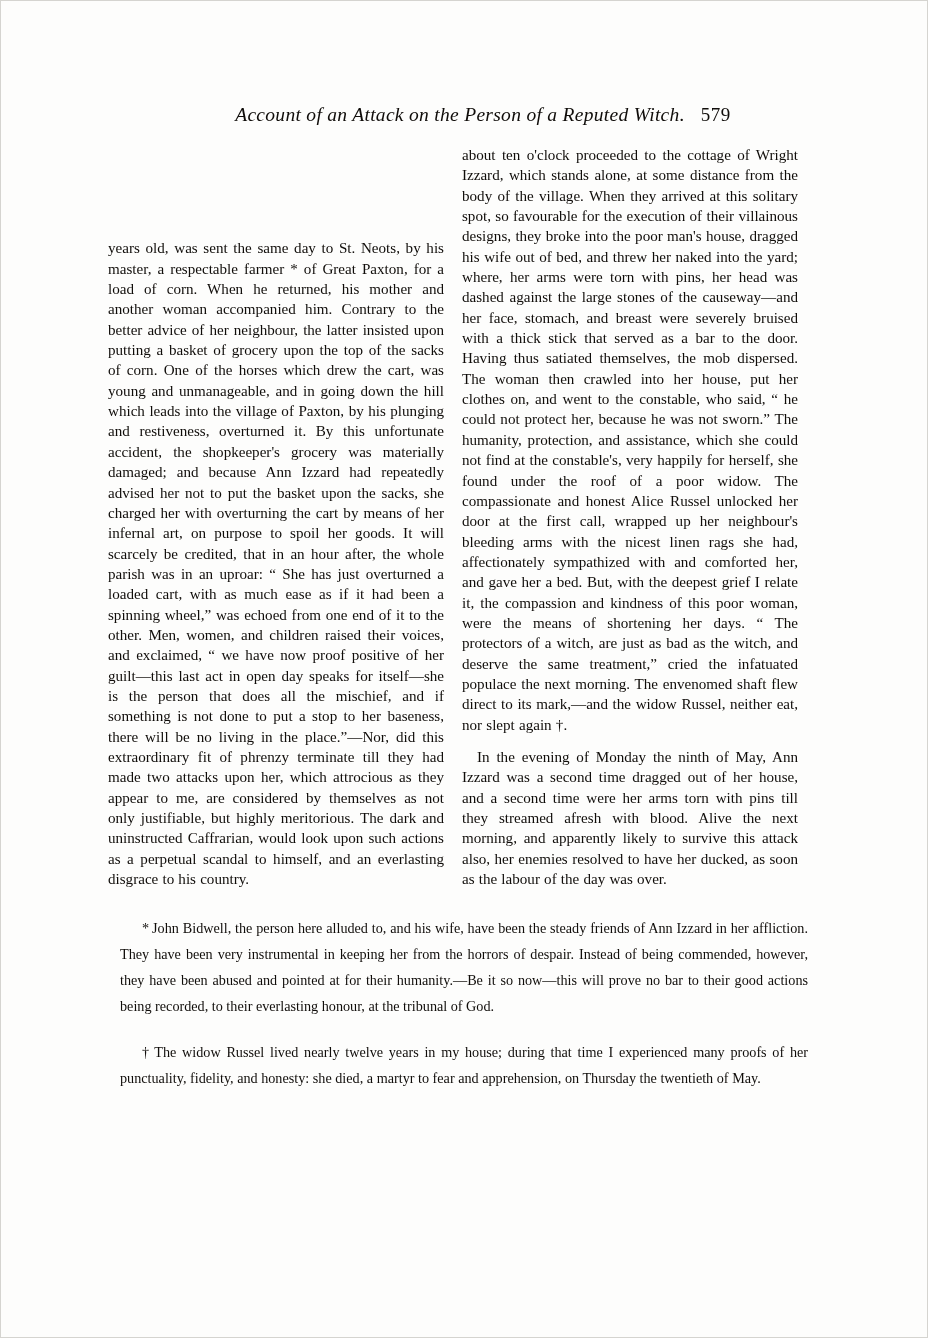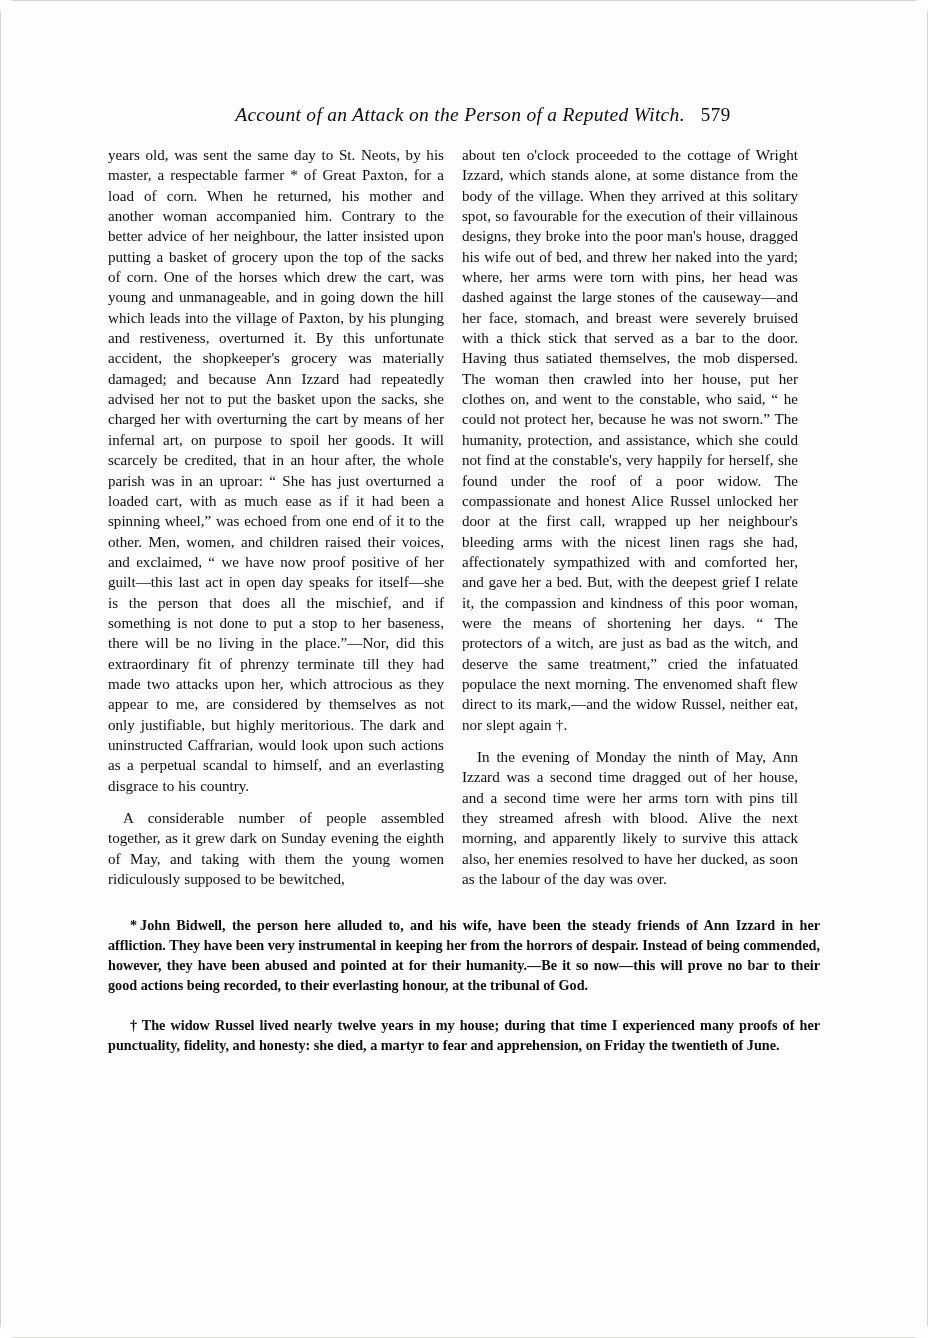--- a/index.html
+++ b/index.html
@@ -12,21 +12,20 @@
     font-family: "Liberation Serif", "DejaVu Serif", serif;
     color: #100d0a;
   }
   #page {
     position: relative;
     width: 928px;
     height: 1338px;
     margin: 0 auto;
     background: #fdfdfc;
     overflow: hidden;
-    border-radius: 15px;
   }
   
   #page::before {
     content: "";
     position: absolute;
     inset: 0;
     pointer-events: none;
     box-shadow: inset 0 0 0 1px rgba(180,178,172,0.55);
   }
 
@@ -81,25 +80,24 @@
   .col p.indent { text-indent: 15px; }
   .col p + p { margin-top: 12px; }
 
   
   .footnotes {
     margin-top: 26px;
     width: 712px;
   }
   .footnote {
     font-size: 14.2px;
-    line-height: 20px;
+    line-height: 26px;
     text-align: justify;
     text-align-last: left;
-    margin: 0;
-    font-weight: bold;
+    margin: 12px;
   }
   .footnote.first { text-indent: 22px; }
   .footnote.second {
     text-indent: 22px;
     margin-top: 20px;
   }
   .fn-mark {
     font-size: 14.2px;
     padding-right: 3px;
   }
@@ -112,30 +110,29 @@
 
     <div class="running-head">
       <span class="head-title">Account of an Attack on the Person of a Reputed Witch.</span>
       <span class="folio">579</span>
     </div>
 
     <div class="columns">
 
       <div class="col">
         <p>years old, was sent the same day to St. Neots, by his master, a respectable farmer * of Great Paxton, for a load of corn. When he returned, his mother and another woman accompanied him. Contrary to the better advice of her neighbour, the latter insisted upon putting a basket of grocery upon the top of the sacks of corn. One of the horses which drew the cart, was young and unmanageable, and in going down the hill which leads into the village of Paxton, by his plunging and restiveness, overturned it. By this unfortunate accident, the shopkeeper's grocery was materially damaged; and because Ann Izzard had repeatedly advised her not to put the basket upon the sacks, she charged her with overturning the cart by means of her infernal art, on purpose to spoil her goods. It will scarcely be credited, that in an hour after, the whole parish was in an uproar: “ She has just overturned a loaded cart, with as much ease as if it had been a spinning wheel,” was echoed from one end of it to the other. Men, women, and children raised their voices, and exclaimed, “ we have now proof positive of her guilt—this last act in open day speaks for itself—she is the person that does all the mischief, and if something is not done to put a stop to her baseness, there will be no living in the place.”—Nor, did this extraordinary fit of phrenzy terminate till they had made two attacks upon her, which attrocious as they appear to me, are considered by themselves as not only justifiable, but highly meritorious. The dark and uninstructed Caffrarian, would look upon such actions as a perpetual scandal to himself, and an everlasting disgrace to his country.</p>
-        <p class="indent">A considerable number of people assembled together, as it grew dark on Sunday evening the eighth of May, and taking with them the young women ridiculously supposed to be bewitched,</p>
       </div>
 
       <div class="col">
         <p>about ten o'clock proceeded to the cottage of Wright Izzard, which stands alone, at some distance from the body of the village. When they arrived at this solitary spot, so favourable for the execution of their villainous designs, they broke into the poor man's house, dragged his wife out of bed, and threw her naked into the yard; where, her arms were torn with pins, her head was dashed against the large stones of the causeway—and her face, stomach, and breast were severely bruised with a thick stick that served as a bar to the door. Having thus satiated themselves, the mob dispersed. The woman then crawled into her house, put her clothes on, and went to the constable, who said, “ he could not protect her, because he was not sworn.” The humanity, protection, and assistance, which she could not find at the constable's, very happily for herself, she found under the roof of a poor widow. The compassionate and honest Alice Russel unlocked her door at the first call, wrapped up her neighbour's bleeding arms with the nicest linen rags she had, affectionately sympathized with and comforted her, and gave her a bed. But, with the deepest grief I relate it, the compassion and kindness of this poor woman, were the means of shortening her days. “ The protectors of a witch, are just as bad as the witch, and deserve the same treatment,” cried the infatuated populace the next morning. The envenomed shaft flew direct to its mark,—and the widow Russel, neither eat, nor slept again †.</p>
         <p class="indent">In the evening of Monday the ninth of May, Ann Izzard was a second time dragged out of her house, and a second time were her arms torn with pins till they streamed afresh with blood. Alive the next morning, and apparently likely to survive this attack also, her enemies resolved to have her ducked, as soon as the labour of the day was over.</p>
       </div>
 
     </div>
 
     <div class="footnotes">
       <p class="footnote first"><span class="fn-mark">*</span><span>John Bidwell, the person here alluded to, and his wife, have been the steady friends of Ann Izzard in her affliction. They have been very instrumental in keeping her from the horrors of despair. Instead of being commended, however, they have been abused and pointed at for their humanity.—Be it so now—this will prove no bar to their good actions being recorded, to their everlasting honour, at the tribunal of God.</span></p>
 
-      <p class="footnote second"><span class="fn-mark">†</span><span>The widow Russel lived nearly twelve years in my house; during that time I experienced many proofs of her punctuality, fidelity, and honesty: she died, a martyr to fear and apprehension, on Friday the twentieth of June.</span></p>
+      <p class="footnote second"><span class="fn-mark">†</span><span>The widow Russel lived nearly twelve years in my house; during that time I experienced many proofs of her punctuality, fidelity, and honesty: she died, a martyr to fear and apprehension, on Thursday the twentieth of May.</span></p>
     </div>
 
   </div>
 </div>
 
 </body></html>

